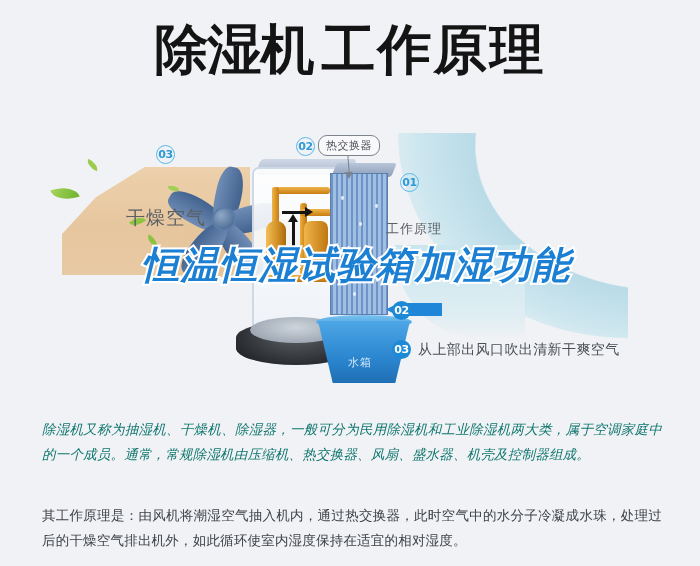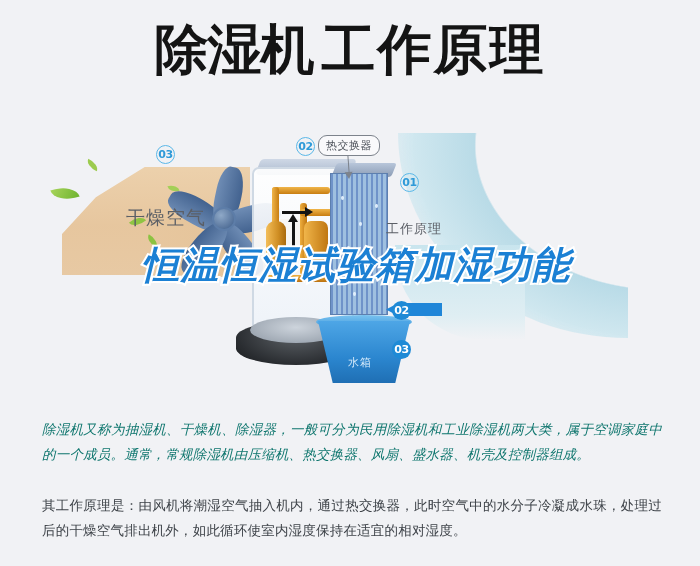--- a/index.html
+++ b/index.html
@@ -219,21 +219,21 @@
     white-space:nowrap;
   }
   .overlay .ln{ display:block;margin-left:12px; }
 
   
   .copy{
     position:absolute; left:42px; top:417px; width:620px;
     font-size:13.5px; line-height:25px; color:#3d4248;
     letter-spacing:.2px; text-align:justify;
   }
-  .copy p + p{ margin-top:26px; }
+  .copy p + p{ margin-top:36px; }
   .copy .lead{ color:#0f766e;font-style:italic; }
 </style>
 </head>
 <body>
 
 <div class="hero-title">
   <span class="t1">除湿机</span><span class="t2">工作原理</span>
 </div>
 
 <div class="stage">
@@ -300,20 +300,21 @@
   <span class="cal-02-stem"></span>
 
   <span class="badge outline cal-01">01</span>
   <span class="cal-01-txt">工作原理</span>
 
   <div class="expl expl-1">
     <span class="badge solid">02</span>
   </div>
   <div class="expl expl-2">
     <span class="badge solid">03</span>
+    <span>从上部出风口吹出清新干爽空气</span>
   </div>
 </div>
 
 <div class="overlay">
   <span class="ln">恒温恒湿试验箱加湿功能</span>
 </div>
 
 <div class="copy">
   <p class="lead">除湿机又称为抽湿机、干燥机、除湿器，一般可分为民用除湿机和工业除湿机两大类，属于空调家庭中的一个成员。通常，常规除湿机由压缩机、热交换器、风扇、盛水器、机壳及控制器组成。</p>
   <p>其工作原理是：由风机将潮湿空气抽入机内，通过热交换器，此时空气中的水分子冷凝成水珠，处理过后的干燥空气排出机外，如此循环使室内湿度保持在适宜的相对湿度。</p>

